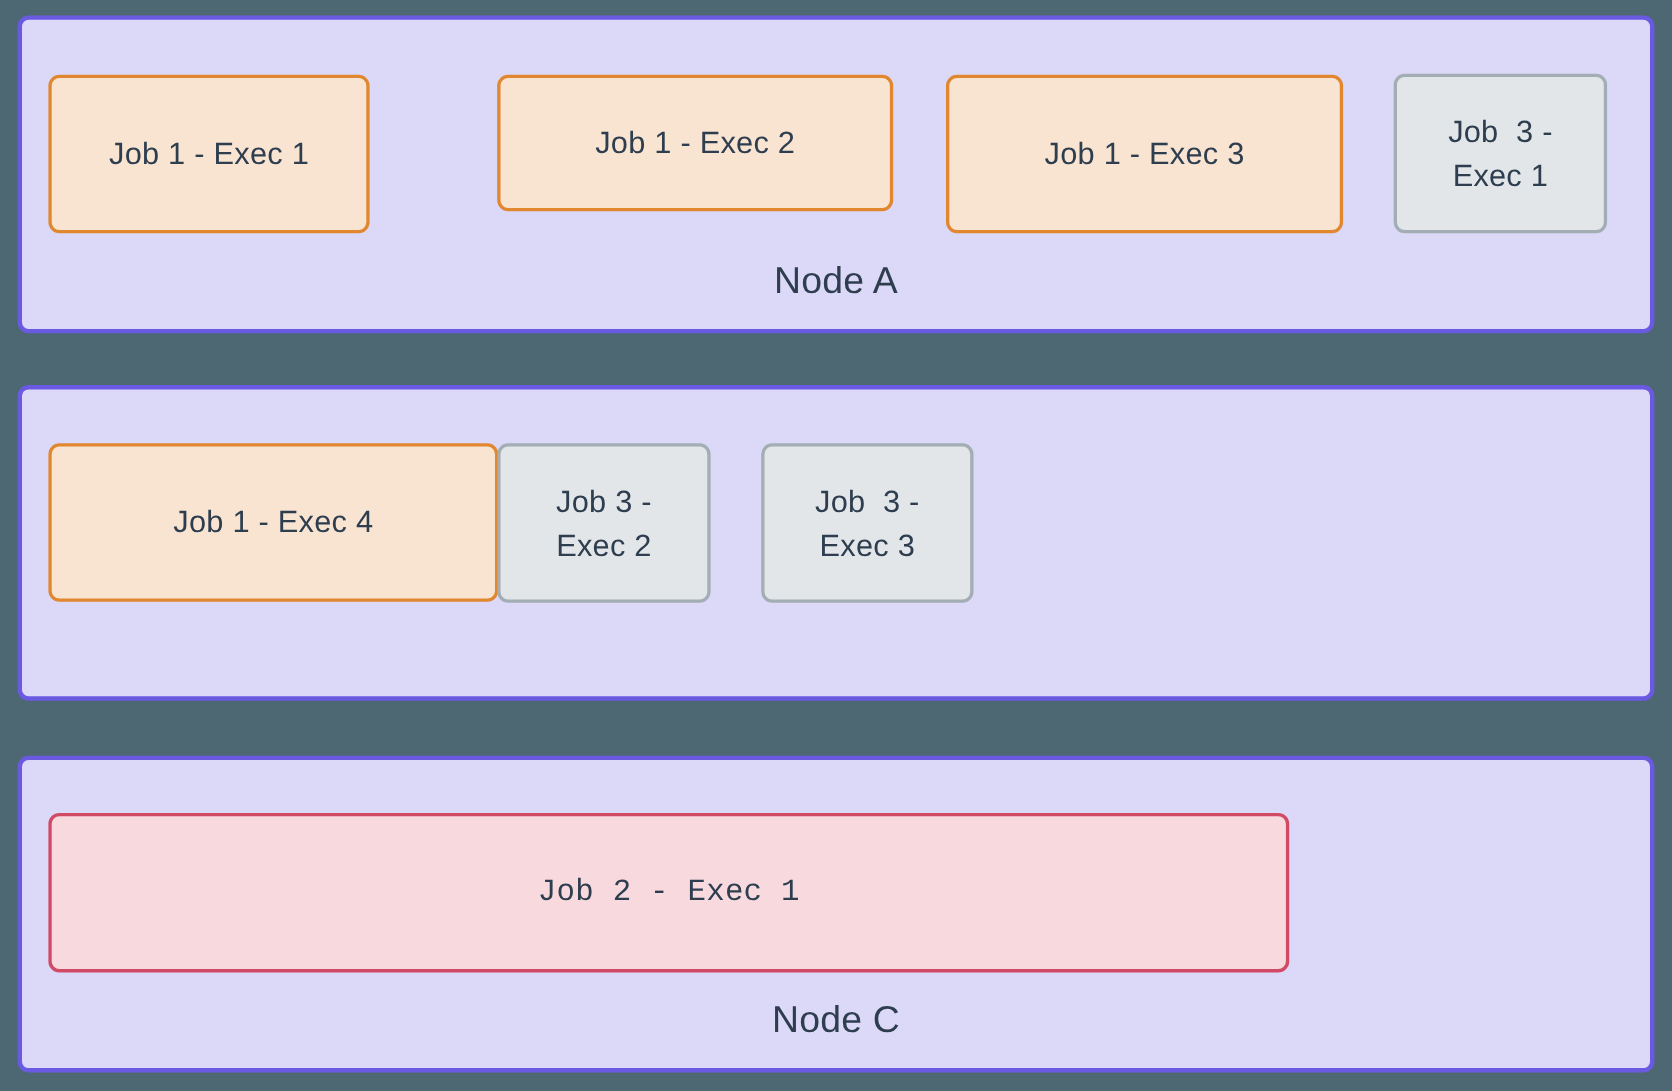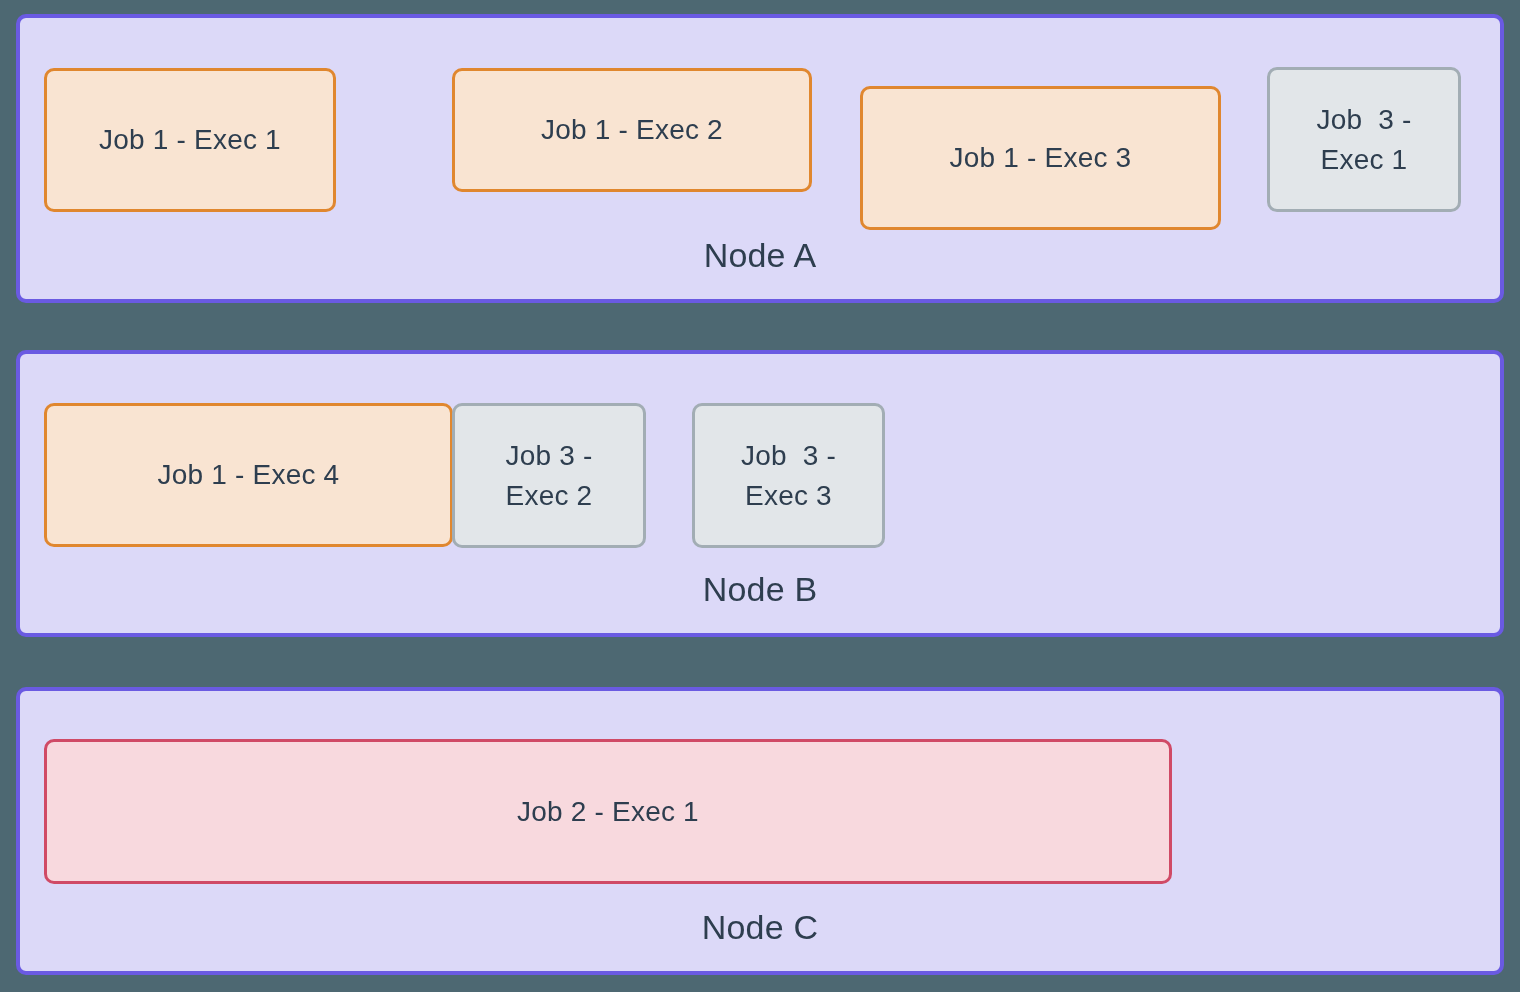--- a/index.html
+++ b/index.html
@@ -67,30 +67,31 @@
   }
   .exec .exec-label { white-space: pre-wrap; }
 
   .exec.job1 {
     background: var(--job1-fill);
     border: 3.5px solid var(--job1-border);
   }
   .exec.job2 {
     background: var(--job2-fill);
     border: 3.5px solid var(--job2-border);
+    font-family: Liberation Mono, monospace;
   }
   .exec.job3 {
     background: var(--job3-fill);
     border: 3px solid var(--job3-border);
   }
 
   
   .node-a .exec-0 { left: 24px;   top: 50px; width: 292px;  height: 144px; }
   .node-a .exec-1 { left: 432px;  top: 50px; width: 360px;  height: 124px; }
-  .node-a .exec-2 { left: 840px;  top: 50px; width: 361px;  height: 144px; margin-top: 18px; }
+  .node-a .exec-2 { left: 840px;  top: 50px; width: 361px;  height: 144px; }
   .node-a .exec-3 { left: 1247px; top: 49px; width: 194px;  height: 145px; }
 
   
   .node-b .exec-0 { left: 24px;   top: 49px; width: 409px;  height: 144px; }
   .node-b .exec-1 { left: 432px;  top: 49px; width: 194px;  height: 145px; }
   .node-b .exec-2 { left: 672px;  top: 49px; width: 193px;  height: 145px; }
 
   
   .node-c .exec-0 { left: 24px;   top: 48px; width: 1128px; height: 145px; }
 </style>
@@ -121,21 +122,20 @@
       <span class="exec-label">Job 1 - Exec 4</span>
     </div>
     <div class="exec job3 exec-1">
       <span class="exec-label">Job 3 -
 Exec 2</span>
     </div>
     <div class="exec job3 exec-2">
       <span class="exec-label">Job  3 -
 Exec 3</span>
     </div>
-    <div class="node-label">Node B</div>
   </section>
 
   <section class="node node-c">
     <div class="exec job2 exec-0">
       <span class="exec-label">Job 2 - Exec 1</span>
     </div>
     <div class="node-label">Node C</div>
   </section>
 
 </div>

